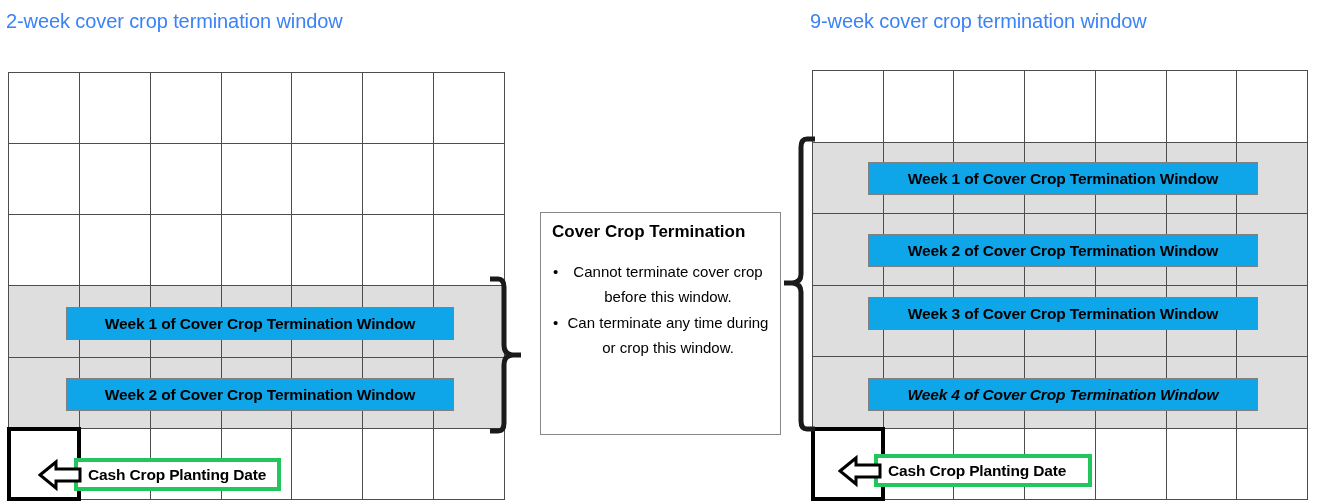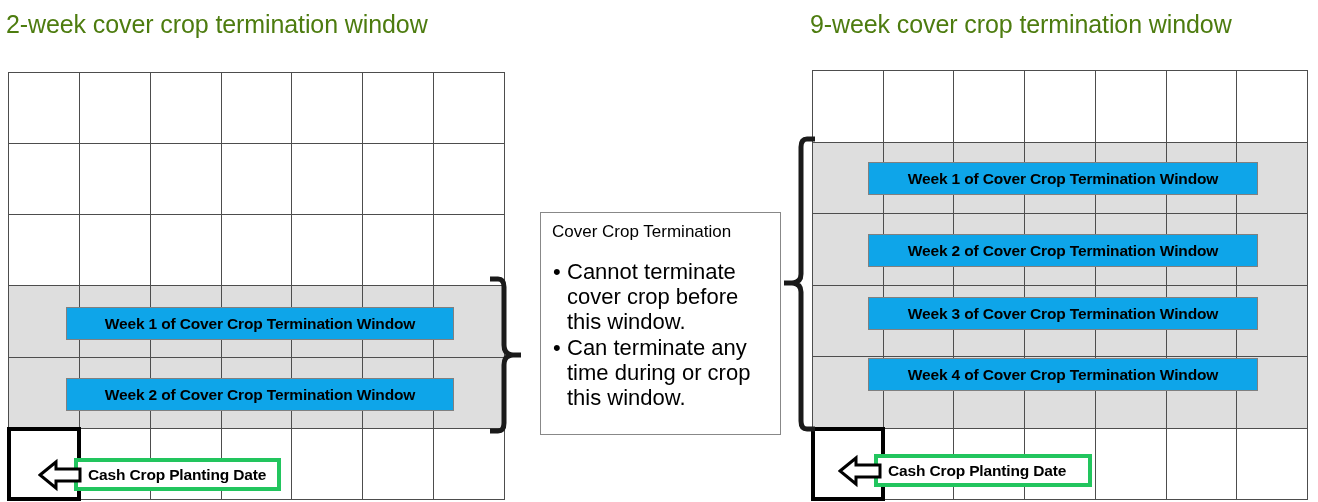--- a/index.html
+++ b/index.html
@@ -19,23 +19,23 @@
   .stage {
     position: absolute;
     left: 0; top: 0;
     width: 1318px;
     height: 502px;
   }
 
   
   .panel-title {
     position: absolute;
-    font-size: 25px;
+    font-size: 20px;
     font-weight: 400;
-    color: #4d7c0f;
+    color: #3b82f6;
     white-space: nowrap;
     letter-spacing: -0.1px;
   }
   #title-left  { left: 6px;   top: 10px; }
   #title-right { left: 810px; top: 10px; }
 
   
   .grid {
     position: absolute;
     display: grid;
@@ -130,32 +130,34 @@
     border: 1px solid #888888;
     box-sizing: border-box;
     padding: 8px 11px 8px 11px;
     z-index: 7;
   }
   #desc-box .desc-title {
     font-size: 17px;
     line-height: 22px;
     margin-bottom: 16px;
     white-space: nowrap;
+    font-weight: bold;
   }
   #desc-box ul {
     margin: 0;
     padding: 0;
     list-style: none;
   }
   #desc-box li {
-    font-size: 22px;
+    font-size: 15px;
     line-height: 25px;
     position: relative;
     padding-left: 15px;
     margin-bottom: 1px;
+    text-align: center;
   }
   #desc-box li::before {
     content: "\2022";
     position: absolute;
     left: 1px;
     top: 0;
   }
 
   
   .brace {
@@ -297,21 +299,21 @@
       <div class="cell"></div>
       <div class="cell"></div>
     </div>
 
   <div class="week-label wl-right" style="top:162px;">Week 1 of Cover Crop Termination Window</div>
 
   <div class="week-label wl-right" style="top:234px;">Week 2 of Cover Crop Termination Window</div>
 
   <div class="week-label wl-right" style="top:297px;">Week 3 of Cover Crop Termination Window</div>
 
-  <div class="week-label wl-right" style="top:358px;">Week 4 of Cover Crop Termination Window</div>
+  <div class="week-label wl-right" style="top:378px;font-style:italic;">Week 4 of Cover Crop Termination Window</div>
 
   <div class="arrow-left" id="arrow-r">
     <svg width="44" height="34" viewBox="0 0 44 34">
       <polygon points="2,17 18,4 18,11 42,11 42,23 18,23 18,30" fill="#ffffff" stroke="#000000" stroke-width="3" stroke-linejoin="miter"></polygon>
     </svg>
   </div>
 
   <div class="planting-plate" id="plate-right">Cash Crop Planting Date</div>
 
 </div>

